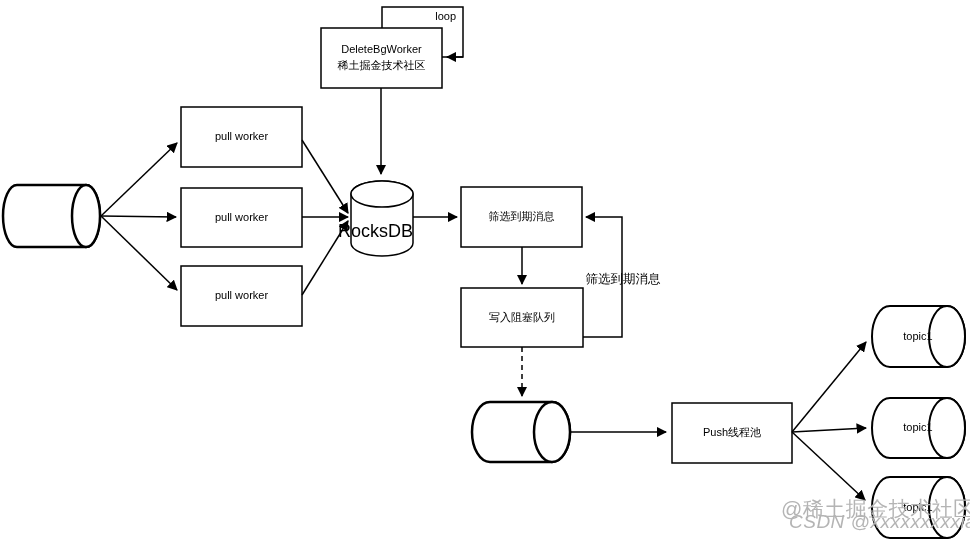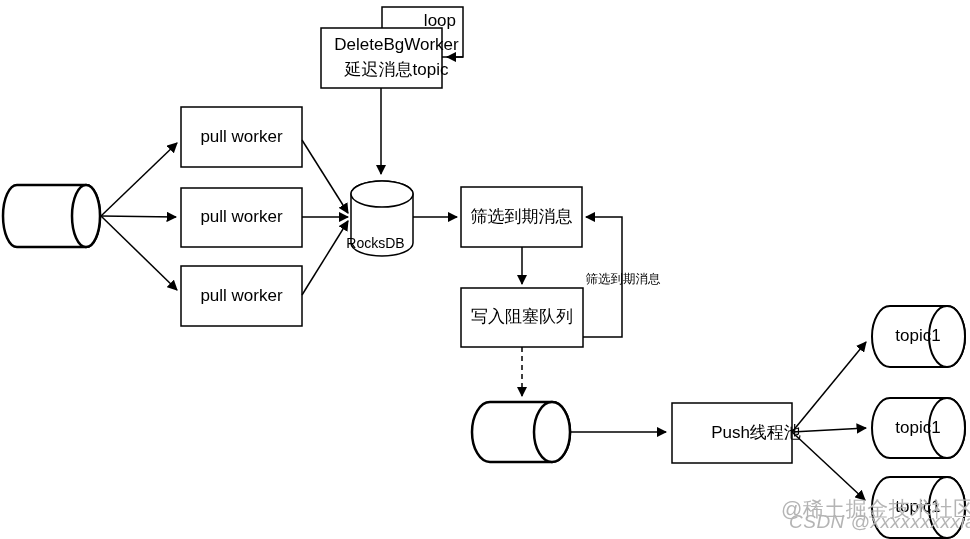--- a/index.html
+++ b/index.html
@@ -9,21 +9,21 @@
     background:#ffffff;
     font-family:"Liberation Sans","DejaVu Sans",sans-serif;
     overflow:hidden;
   }
   .stage svg{position:absolute;left:0;top:0;}
   .lbl{
     position:absolute;
     display:flex;align-items:center;justify-content:center;
     flex-direction:column;
     text-align:center;
-    font-size:17px;color:#000;line-height:1.45;
+    font-size:11px;color:#000;line-height:1.45;
     pointer-events:none;
     z-index:1;
   }
   .lbl.loop{justify-content:flex-start;align-items:flex-end;padding-right:3px;box-sizing:border-box;}
   .watermark{
     position:absolute;z-index:2;color:#b4b4b4;line-height:1;white-space:nowrap;pointer-events:none;
   }
   .watermark.l1{left:781px;top:498px;font-size:21px;letter-spacing:0.5px;}
   .watermark.l2{left:789px;top:512px;font-size:19px;font-style:italic;letter-spacing:0.5px;}
 </style>
@@ -93,40 +93,40 @@
 
     <path d="M890,398 L947,398 A18,30 0 0 1 947,458 L890,458 A18,30 0 0 1 890,398 Z" fill="#ffffff" stroke="#000" stroke-width="2"></path>
     <ellipse cx="947" cy="428" rx="18" ry="30" fill="#ffffff" stroke="#000" stroke-width="2"></ellipse>
 
     <path d="M890,477 L947,477 A18,30.5 0 0 1 947,538 L890,538 A18,30.5 0 0 1 890,477 Z" fill="#ffffff" stroke="#000" stroke-width="2"></path>
     <ellipse cx="947" cy="507.5" rx="18" ry="30.5" fill="#ffffff" stroke="#000" stroke-width="2"></ellipse>
   </svg>
 
   <div class="lbl loop" style="left:382px;top:9px;width:77px;height:18px;">loop</div>
 
-  <div class="lbl" style="left:336px;top:28px;width:121px;height:60px;">
+  <div class="lbl" style="left:321px;top:28px;width:121px;height:60px;">
     <span>DeleteBgWorker</span>
-    <span>延迟消息topic</span>
+    <span>稀土掘金技术社区</span>
   </div>
 
 
   <div class="lbl" style="left:181px;top:107px;width:121px;height:60px;">pull worker</div>
   <div class="lbl" style="left:181px;top:188px;width:121px;height:59px;">pull worker</div>
   <div class="lbl" style="left:181px;top:266px;width:121px;height:60px;">pull worker</div>
 
-  <div class="lbl" style="left:351px;top:221px;width:49px;height:20px;font-size:14px;margin-top:12px;">RocksDB</div>
+  <div class="lbl" style="left:351px;top:221px;width:49px;height:20px;font-size:18px;">RocksDB</div>
 
   <div class="lbl" style="left:461px;top:187px;width:121px;height:60px;">筛选到期消息</div>
 
   <div class="lbl" style="left:461px;top:288px;width:122px;height:59px;">写入阻塞队列</div>
 
   <div class="lbl" style="left:585px;top:270px;width:76px;height:18px;font-size:12.5px;">筛选到期消息</div>
 
 
-  <div class="lbl" style="left:672px;top:403px;width:120px;height:60px;margin-left:24px;">Push线程池</div>
+  <div class="lbl" style="left:672px;top:403px;width:120px;height:60px;">Push线程池</div>
 
   <div class="lbl" style="left:872px;top:306px;width:92px;height:61px;">topic1</div>
   <div class="lbl" style="left:872px;top:398px;width:92px;height:60px;">topic1</div>
   <div class="lbl" style="left:872px;top:477px;width:92px;height:61px;">topic1</div>
 
   <div class="watermark l1">@稀土掘金技术社区</div>
   <div class="watermark l2">CSDN @xxxxxxxxxian</div>
 
 </div>
 

